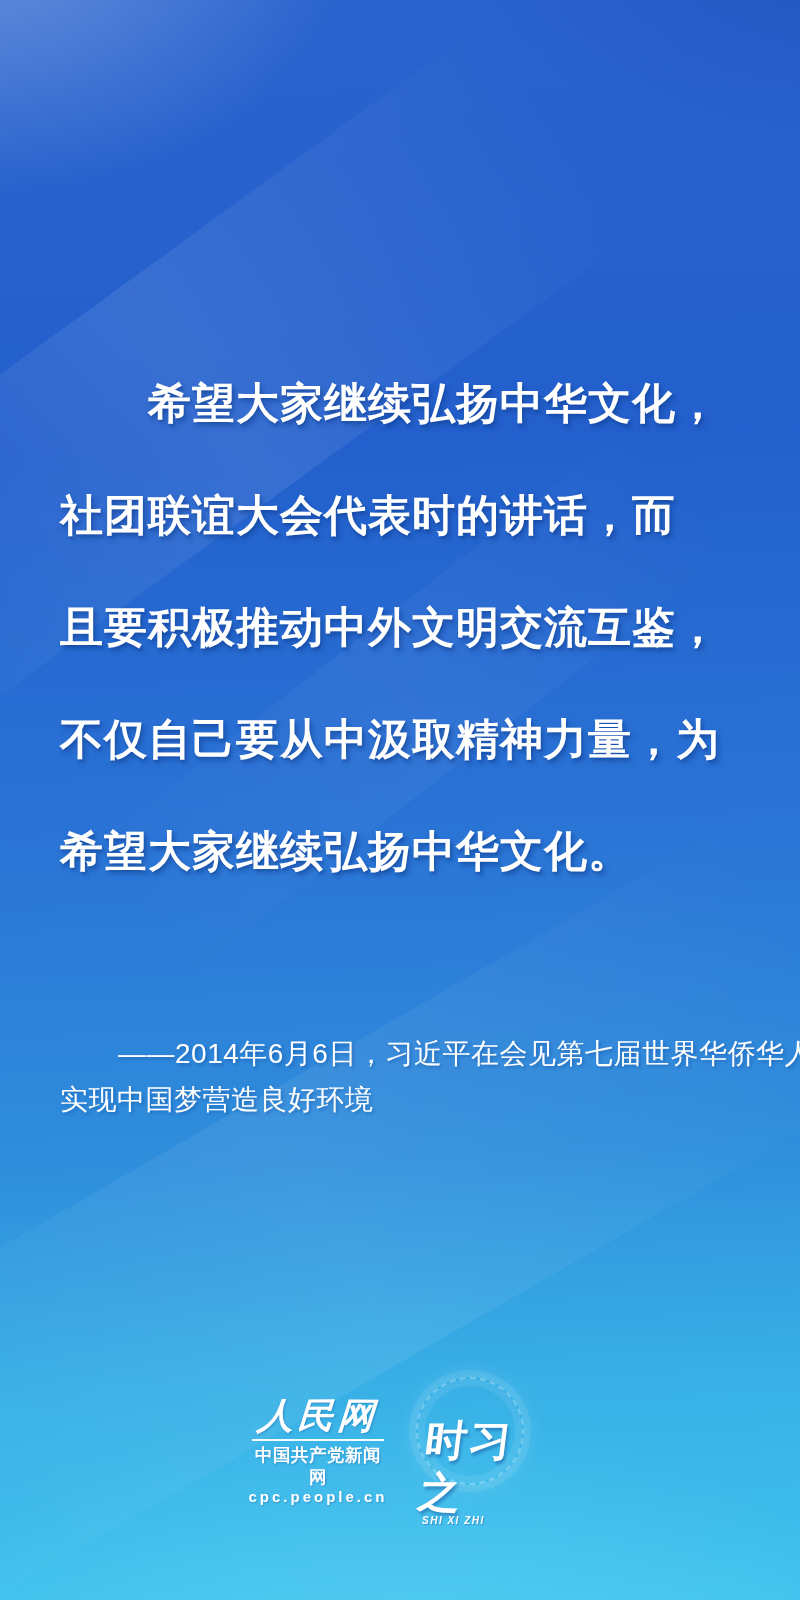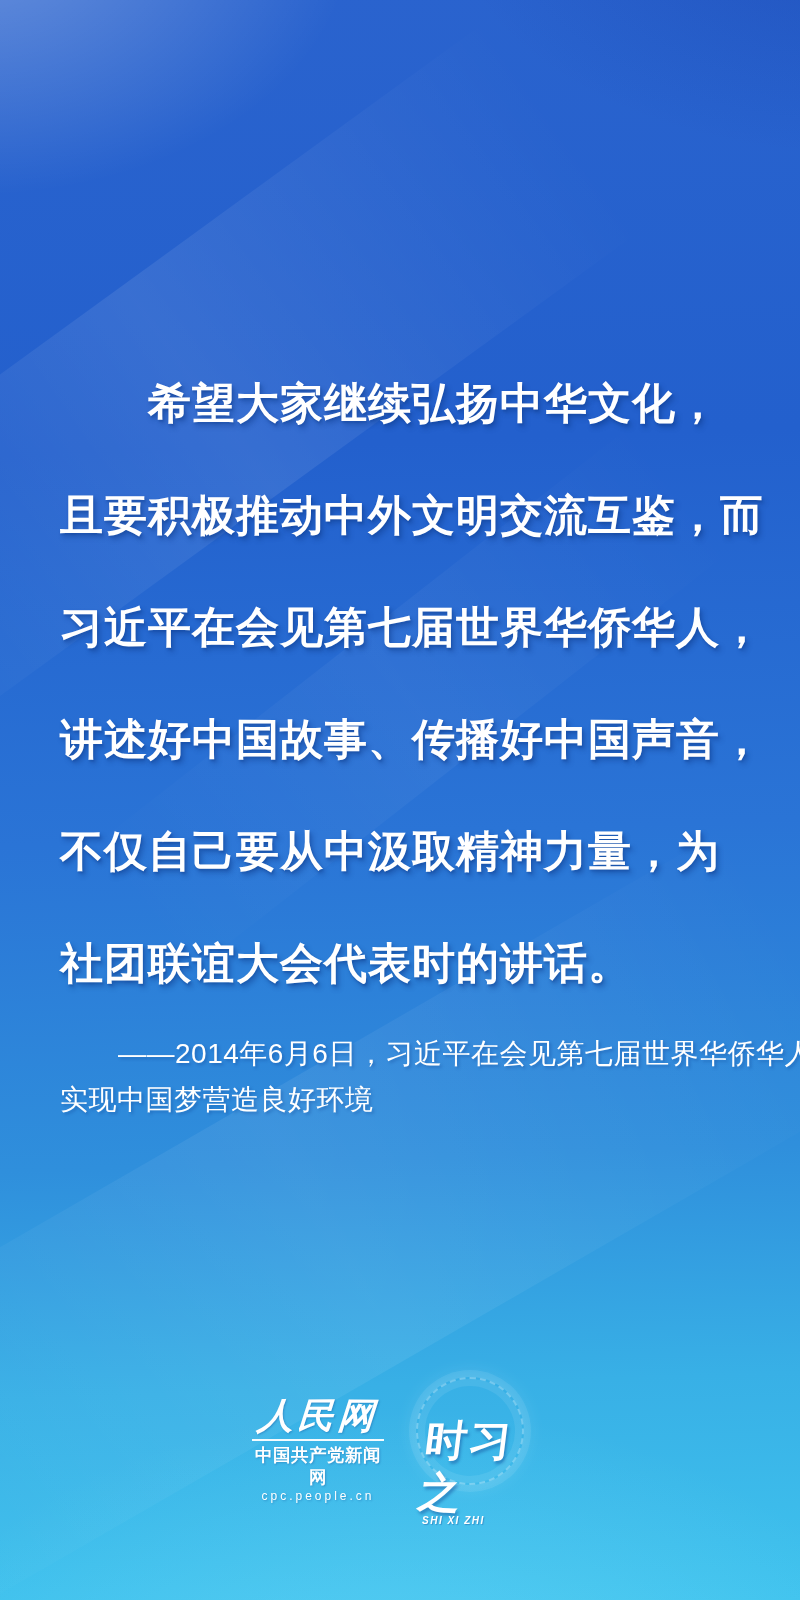--- a/index.html
+++ b/index.html
@@ -70,21 +70,21 @@
     letter-spacing:4px;
     transform:skewX(-4deg);
   }
   .people-divider{
     height:2px;background:#ffffff;margin:2px 4px 3px 4px;opacity:.95;
   }
   .people-site{
     font-size:17.5px;font-weight:bold;letter-spacing:0.5px;line-height:22px;
   }
   .people-url{
-    font-size:12px;font-weight:normal;letter-spacing:3px;line-height:17px;
+    font-size:15px;font-weight:bold;letter-spacing:3px;line-height:17px;
   }
 
   .sxz-logo{
     position:relative;width:130px;height:110px;
   }
   .sxz-ring{
     position:absolute;left:-6px;top:-16px;
     width:104px;height:104px;border-radius:50%;
     border:2px dashed rgba(255,255,255,0.38);
     box-shadow:0 0 0 7px rgba(255,255,255,0.10), inset 0 0 0 7px rgba(255,255,255,0.10), 0 0 22px rgba(255,255,255,0.22);
@@ -110,25 +110,24 @@
 <body>
 
 <div class="poster">
 
   <div class="beam beam-1"></div>
   <div class="beam beam-3"></div>
   <div class="beam beam-2"></div>
 
   <div class="quote">
     <div class="q-line indent">希望大家继续弘扬中华文化，</div>
-    <div class="q-line">且要积极推动中外文明交流互鉴，而</div>
-    <div class="q-line">习近平在会见第七届世界华侨华人，</div>
-    <div class="q-line">讲述好中国故事、传播好中国声音，</div>
+    <div class="q-line">社团联谊大会代表时的讲话，而</div>
+    <div class="q-line">且要积极推动中外文明交流互鉴，</div>
     <div class="q-line">不仅自己要从中汲取精神力量，为</div>
-    <div class="q-line">社团联谊大会代表时的讲话。</div>
+    <div class="q-line">希望大家继续弘扬中华文化。</div>
   </div>
 
   <div class="attribution">
     <div class="a-line a-first">——2014年6月6日，习近平在会见第七届世界华侨华人</div>
     <div class="a-line">实现中国梦营造良好环境</div>
   </div>
 
   <div class="footer">
 
     <div class="people-logo">

